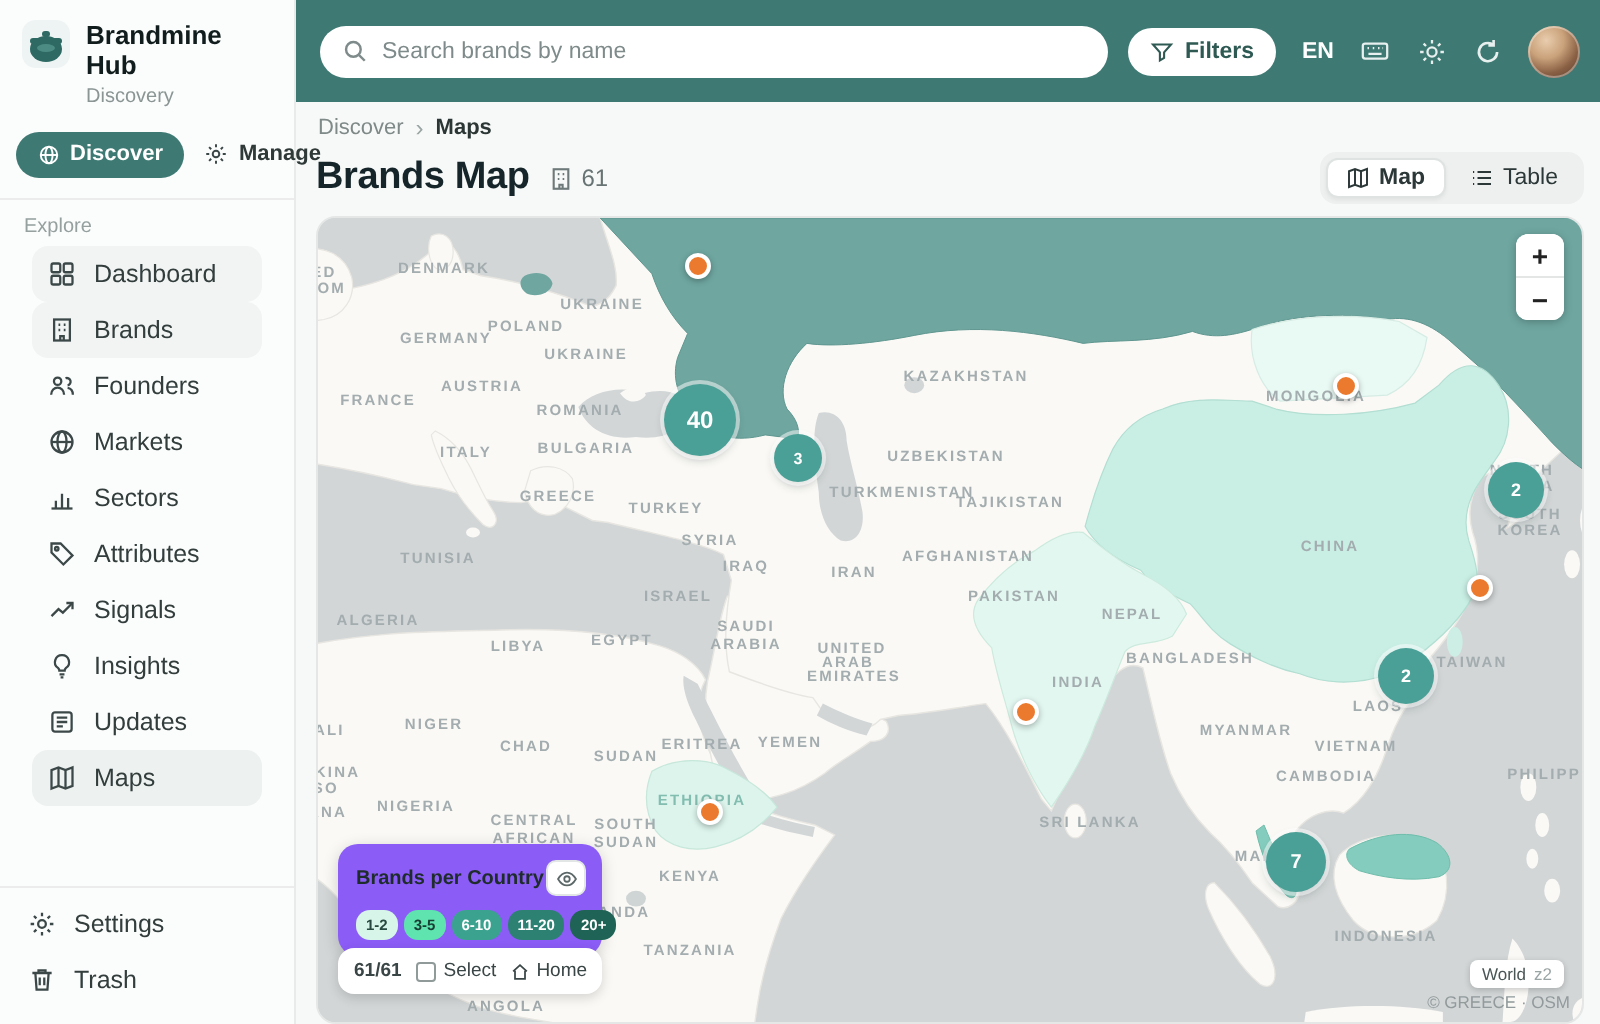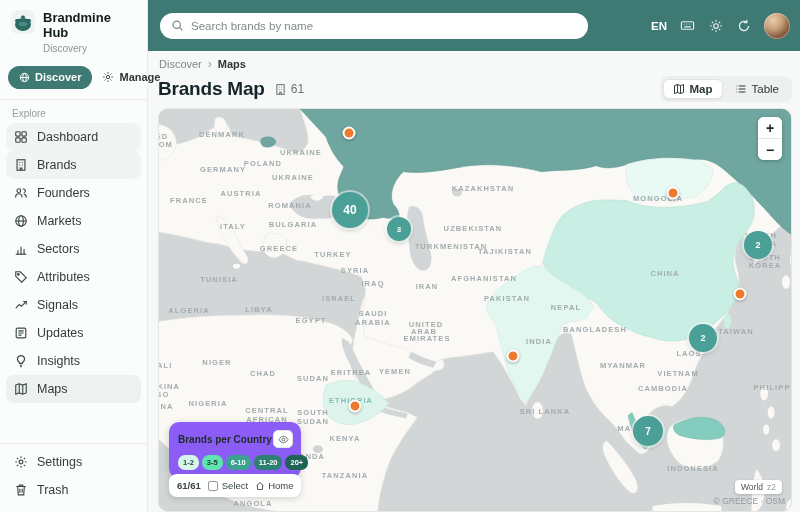--- a/index.html
+++ b/index.html
@@ -16,21 +16,21 @@
   .brand-name { font-size:13px; font-weight:bold; color:#111c1c; line-height:1.15; padding-top:2px;}
   .brand-sub { font-size:10px; color:#8a9594; margin-top:2px; }
   .mode-row { display:flex; align-items:center; gap:6px; padding:8px 8px 2px 8px; }
   .btn-discover { display:flex; align-items:center; gap:5px; background:#3e7a73; color:#fff;
                   border:none; border-radius:12px; height:23px; padding:0 11px; font-size:11px; font-weight:600;
                   font-family:inherit; }
   .btn-manage { display:flex; align-items:center; gap:5px; background:transparent; border:none;
                 color:#2e3938; font-size:11px; font-weight:600; padding:0 4px; font-family:inherit; }
   .sb-divider { height:1px; background:#ececec; margin:8px 0 4px 0; }
   .section-label { font-size:10px; color:#95a09f; padding:4px 12px 2px 12px; }
-  .nav { display:flex; flex-direction:column; padding:2px 6px; }
+  .nav { display:flex; flex-direction:column; padding:2px 16px; }
   .nav-item { display:flex; align-items:center; gap:9px; height:28px; padding:0 7px; border-radius:8px;
               font-size:12.5px; color:#323d3c; cursor:pointer; }
   .nav-item .ic { width:15px; height:15px; display:flex; align-items:center; justify-content:center; color:#3c4848; }
   .nav-item.subtle { background:#f2f4f4; }
   .nav-item.active { background:#edf1f0; }
   .sb-spacer { flex:1; }
   .sb-footer { padding:0 6px 8px 6px; }
 
   
   .main { flex:1; display:flex; flex-direction:column; min-width:0; }
@@ -213,34 +213,34 @@
             <svg width="14" height="14" viewBox="0 0 16 16" fill="none" stroke="currentColor" stroke-width="1.3">
               <path d="M2 11.5 6 7.5l2.5 2L14 4"></path>
               <path d="M10.5 4H14v3.5"></path>
             </svg>
           </span>
         <span>Signals</span>
       </div>
       <div class="nav-item">
         <span class="ic">
             <svg width="14" height="14" viewBox="0 0 16 16" fill="none" stroke="currentColor" stroke-width="1.3">
+              <path d="M8 1.8a4 4 0 0 1 2.3 7.3c-.6.5-.8 1-.8 1.6H6.5c0-.6-.2-1.1-.8-1.6A4 4 0 0 1 8 1.8z"></path>
+              <path d="M6.6 12.8h2.8M7.2 14.5h1.6"></path>
+            </svg>
+          </span>
+        <span>Insights</span>
+      </div>
+      <div class="nav-item">
+        <span class="ic">
+            <svg width="14" height="14" viewBox="0 0 16 16" fill="none" stroke="currentColor" stroke-width="1.3">
               <rect x="2.5" y="2.5" width="11" height="11" rx="1.5"></rect>
               <path d="M5 5.5h6M5 8h6M5 10.5h3.5"></path>
             </svg>
           </span>
         <span>Updates</span>
-      </div>
-      <div class="nav-item">
-        <span class="ic">
-            <svg width="14" height="14" viewBox="0 0 16 16" fill="none" stroke="currentColor" stroke-width="1.3">
-              <path d="M8 1.8a4 4 0 0 1 2.3 7.3c-.6.5-.8 1-.8 1.6H6.5c0-.6-.2-1.1-.8-1.6A4 4 0 0 1 8 1.8z"></path>
-              <path d="M6.6 12.8h2.8M7.2 14.5h1.6"></path>
-            </svg>
-          </span>
-        <span>Insights</span>
       </div>
       <div class="nav-item active">
         <span class="ic">
             <svg width="14" height="14" viewBox="0 0 16 16" fill="none" stroke="currentColor" stroke-width="1.3">
               <path d="M2 3.5 6 2l4 1.5L14 2v10.5L10 14l-4-1.5L2 14z"></path>
               <path d="M6 2v10.5M10 3.5V14"></path>
             </svg>
           </span>
         <span>Maps</span>
       </div>
@@ -272,20 +272,26 @@
   <div class="main">
     <header class="topbar">
       <div class="search-box">
         <svg width="13" height="13" viewBox="0 0 16 16" fill="none" stroke="#7e8b8a" stroke-width="1.5">
             <circle cx="7" cy="7" r="4.5"></circle>
             <path d="m10.5 10.5 3.5 3.5"></path>
           </svg>
         <input placeholder="Search brands by name" style="">
       </div>
       <div class="top-right">
+        <button class="btn-filters">
+          <svg width="12" height="12" viewBox="0 0 16 16" fill="none" stroke="#2f5a54" stroke-width="1.4">
+              <path d="M2 3h12l-4.6 5.2V12l-2.8 1.6V8.2z"></path>
+            </svg>
+          <span>Filters</span>
+        </button>
         <span class="lang">EN</span>
         <span class="tb-icon">
           <svg width="15" height="15" viewBox="0 0 16 16" fill="none" stroke="#e8f0ef" stroke-width="1.2">
               <rect x="1.5" y="4" width="13" height="8" rx="1.2"></rect>
               <path d="M4 6.5h.8M6.8 6.5h.8M9.6 6.5h.8M12 6.5h.3M4.5 9.5h7"></path>
             </svg>
         </span>
         <span class="tb-icon">
           <svg width="14" height="14" viewBox="0 0 16 16" fill="none" stroke="#e8f0ef" stroke-width="1.3">
               <circle cx="8" cy="8" r="2.6"></circle>
@@ -414,21 +420,21 @@
             <span class="map-label" style="left: 292px; top: 137px;">TURKMENISTAN</span>
             <span class="map-label" style="left: 346px; top: 142px;">TAJIKISTAN</span>
             <span class="map-label" style="left: 196px; top: 161px;">SYRIA</span>
             <span class="map-label" style="left: 214px; top: 174px;">IRAQ</span>
             <span class="map-label" style="left: 268px; top: 177px;">IRAN</span>
             <span class="map-label" style="left: 325px; top: 169px;">AFGHANISTAN</span>
             <span class="map-label" style="left: 348px; top: 189px;">PAKISTAN</span>
             <span class="map-label" style="left: 180px; top: 189px;">ISRAEL</span>
             <span class="map-label" style="left: 60px; top: 170px;">TUNISIA</span>
             <span class="map-label" style="left: 30px; top: 201px;">ALGERIA</span>
-            <span class="map-label" style="left: 100px; top: 200px;">LIBYA</span>
+            <span class="map-label" style="left: 100px; top: 214px;">LIBYA</span>
             <span class="map-label" style="left: 152px; top: 211px;">EGYPT</span>
             <span class="map-label" style="left: 214px; top: 204px;">SAUDI</span>
             <span class="map-label" style="left: 214px; top: 213px;">ARABIA</span>
             <span class="map-label" style="left: 267px; top: 215px;">UNITED</span>
             <span class="map-label" style="left: 265px; top: 222px;">ARAB</span>
             <span class="map-label" style="left: 268px; top: 229px;">EMIRATES</span>
             <span class="map-label" style="left: 407px; top: 198px;">NEPAL</span>
             <span class="map-label" style="left: 436px; top: 220px;">BANGLADESH</span>
             <span class="map-label" style="left: 380px; top: 232px;">INDIA</span>
             <span class="map-label" style="left: 464px; top: 256px;">MYANMAR</span>

